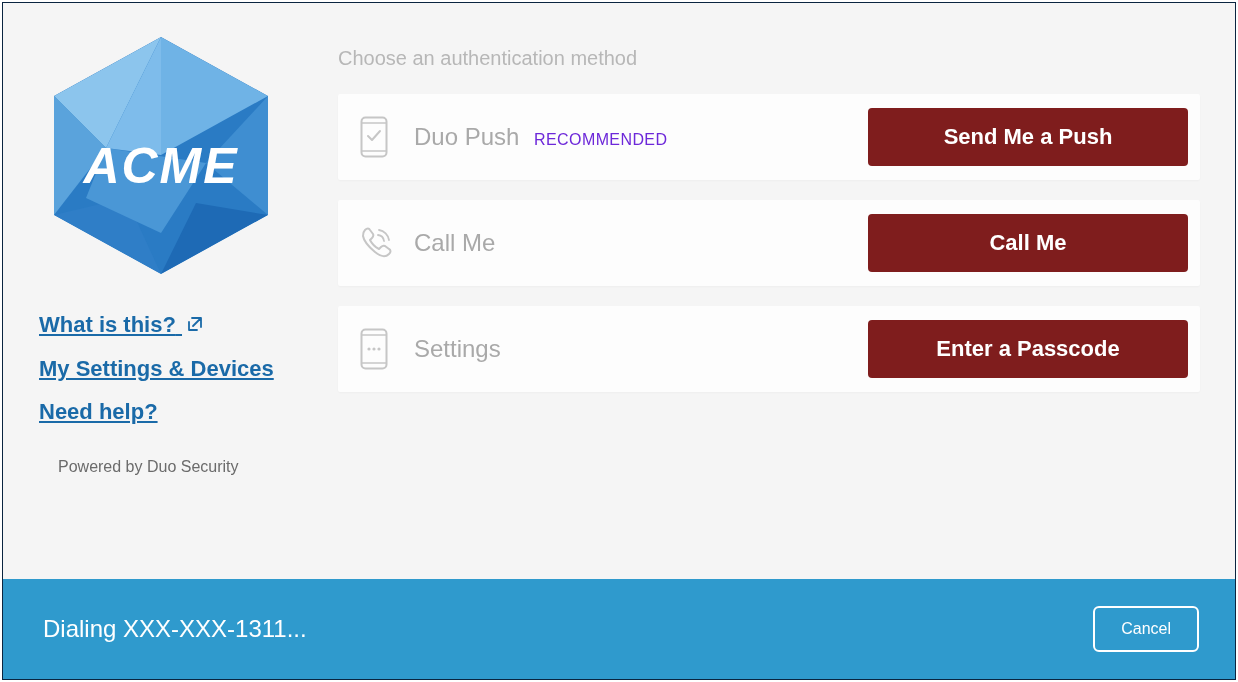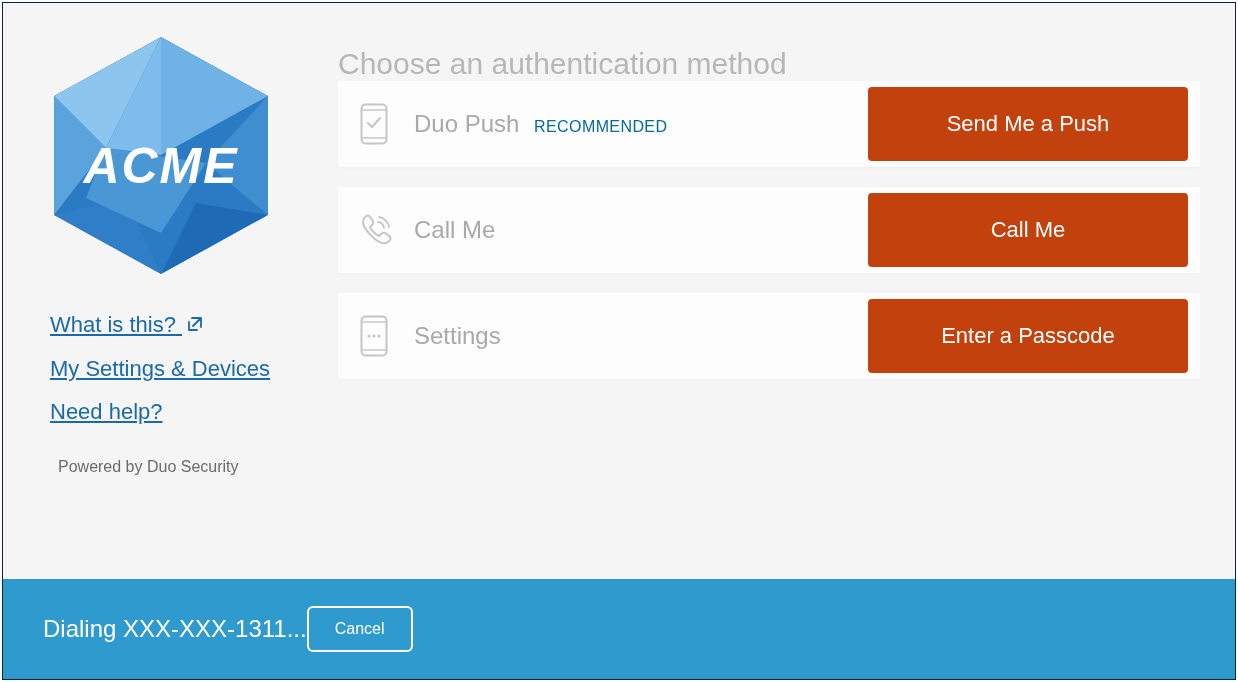--- a/index.html
+++ b/index.html
@@ -34,43 +34,44 @@
       align-items: center;
       justify-content: center;
       margin-bottom: 30px;
     }
     .logo-hex {
       position: relative;
       width: 230px;
       height: 245px;
       font-style: italic;
     }
-    .links { margin: 4px 0 30px 12px; }
+    .links { margin: 4px 0 30px 1px; font-weight: bold; }
     .links a {
       display: block;
       color: #1a6aa8;
       font-size: 22px;
       text-decoration: underline;
       margin-bottom: 10px;
       line-height: 1.5;
     }
     .ext-icon { display: inline-block; vertical-align: -1px; margin-left: 4px; }
     .powered {
       color: #6b6b6b;
       font-size: 16px;
       margin-left: 20px;
     }
     .main {
       flex: 1;
       padding: 14px 0 0 10px;
     }
     .heading {
       color: #b7b7b7;
-      font-size: 30px;
+      font-size: 20px;
       font-weight: 400;
+      margin-bottom: 24px;
     }
     .method-row {
       background: #fdfdfd;
       border-radius: 2px;
       box-shadow: 0 1px 2px rgba(0,0,0,0.03);
       height: 86px;
       margin-bottom: 20px;
       display: flex;
       align-items: center;
       padding: 0 12px 0 16px;
@@ -84,42 +85,43 @@
       align-items: center;
       justify-content: center;
     }
     .method-label {
       flex: 1;
       color: #a9a9a9;
       font-size: 24px;
       font-weight: 400;
     }
     .rec {
-      color: #0369a1;
+      color: #6d28d9;
       font-size: 16px;
       letter-spacing: 0.4px;
       margin-left: 8px;
       font-weight: 500;
     }
     .action-btn {
       width: 320px;
-      height: 74px;
-      background: #c2410c;
+      height: 58px;
+      background: #7f1d1d;
       border: none;
       color: #fff;
       font-size: 22px;
-      font-weight: 400;
+      font-weight: 700;
       border-radius: 4px;
       cursor: pointer;
     }
     .statusbar {
       height: 100px;
       background: #2f9acd;
       display: flex;
       align-items: center;
+      justify-content: space-between;
       padding: 0 36px 0 40px;
       color: #fff;
     }
     .status-text {
       font-size: 24px;
     }
     .cancel-btn {
       background: transparent;
       border: 2px solid #fff;
       color: #fff;

